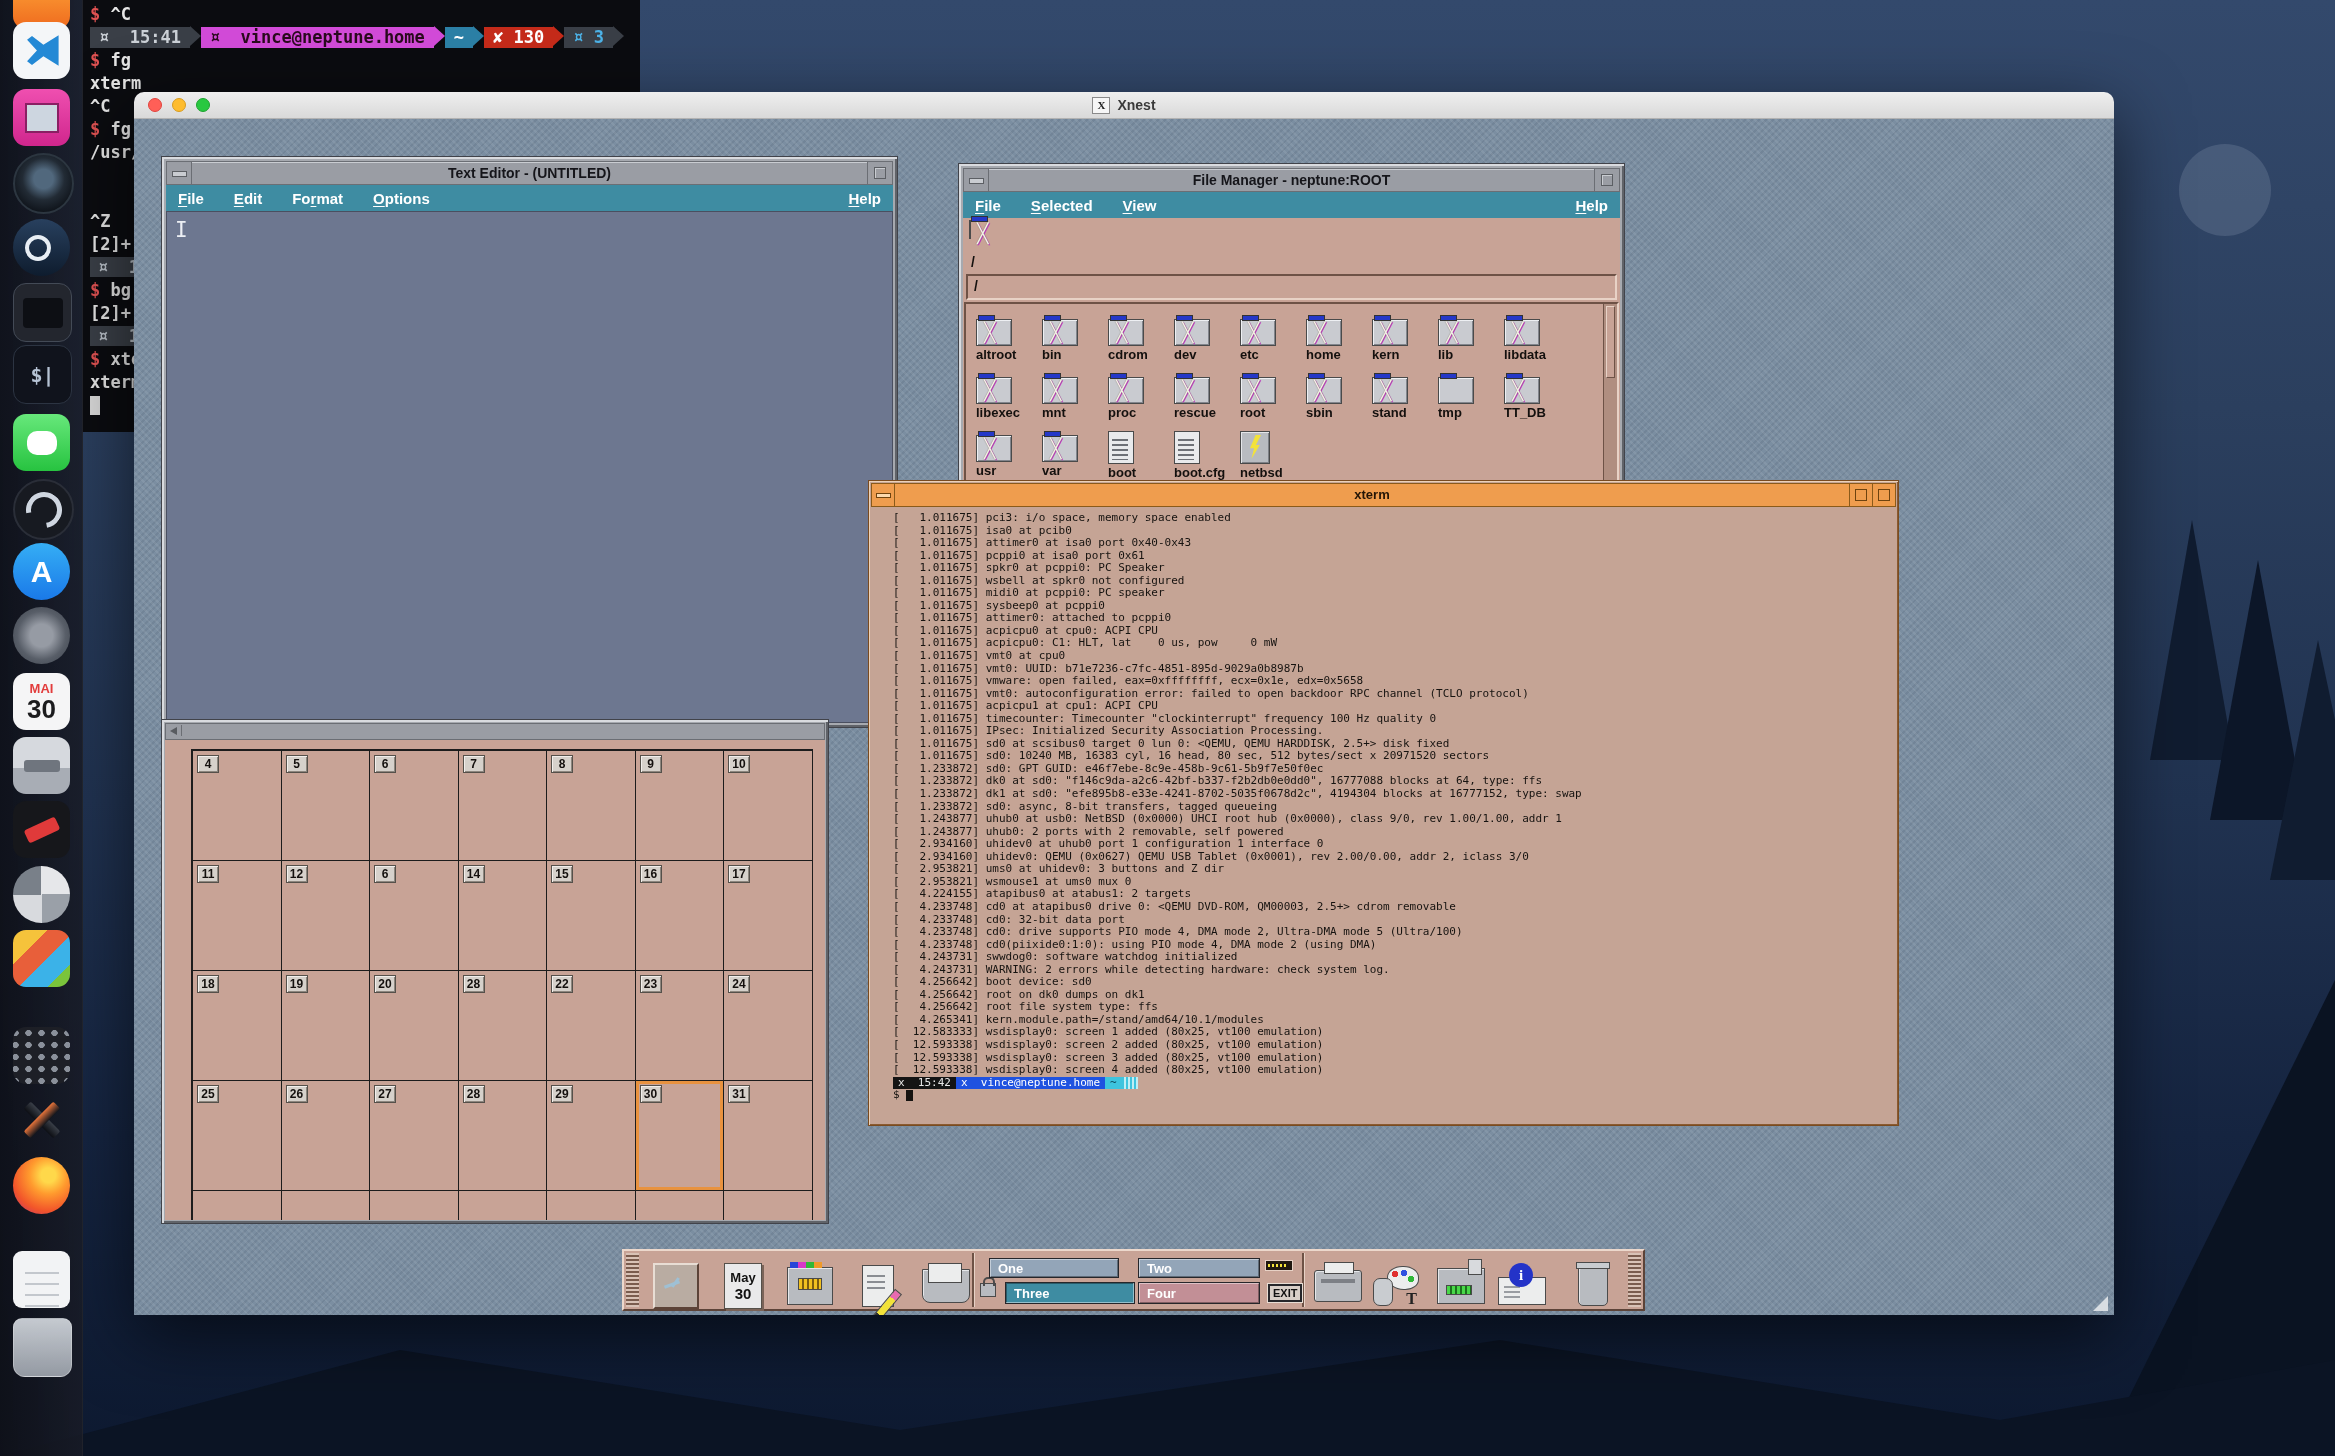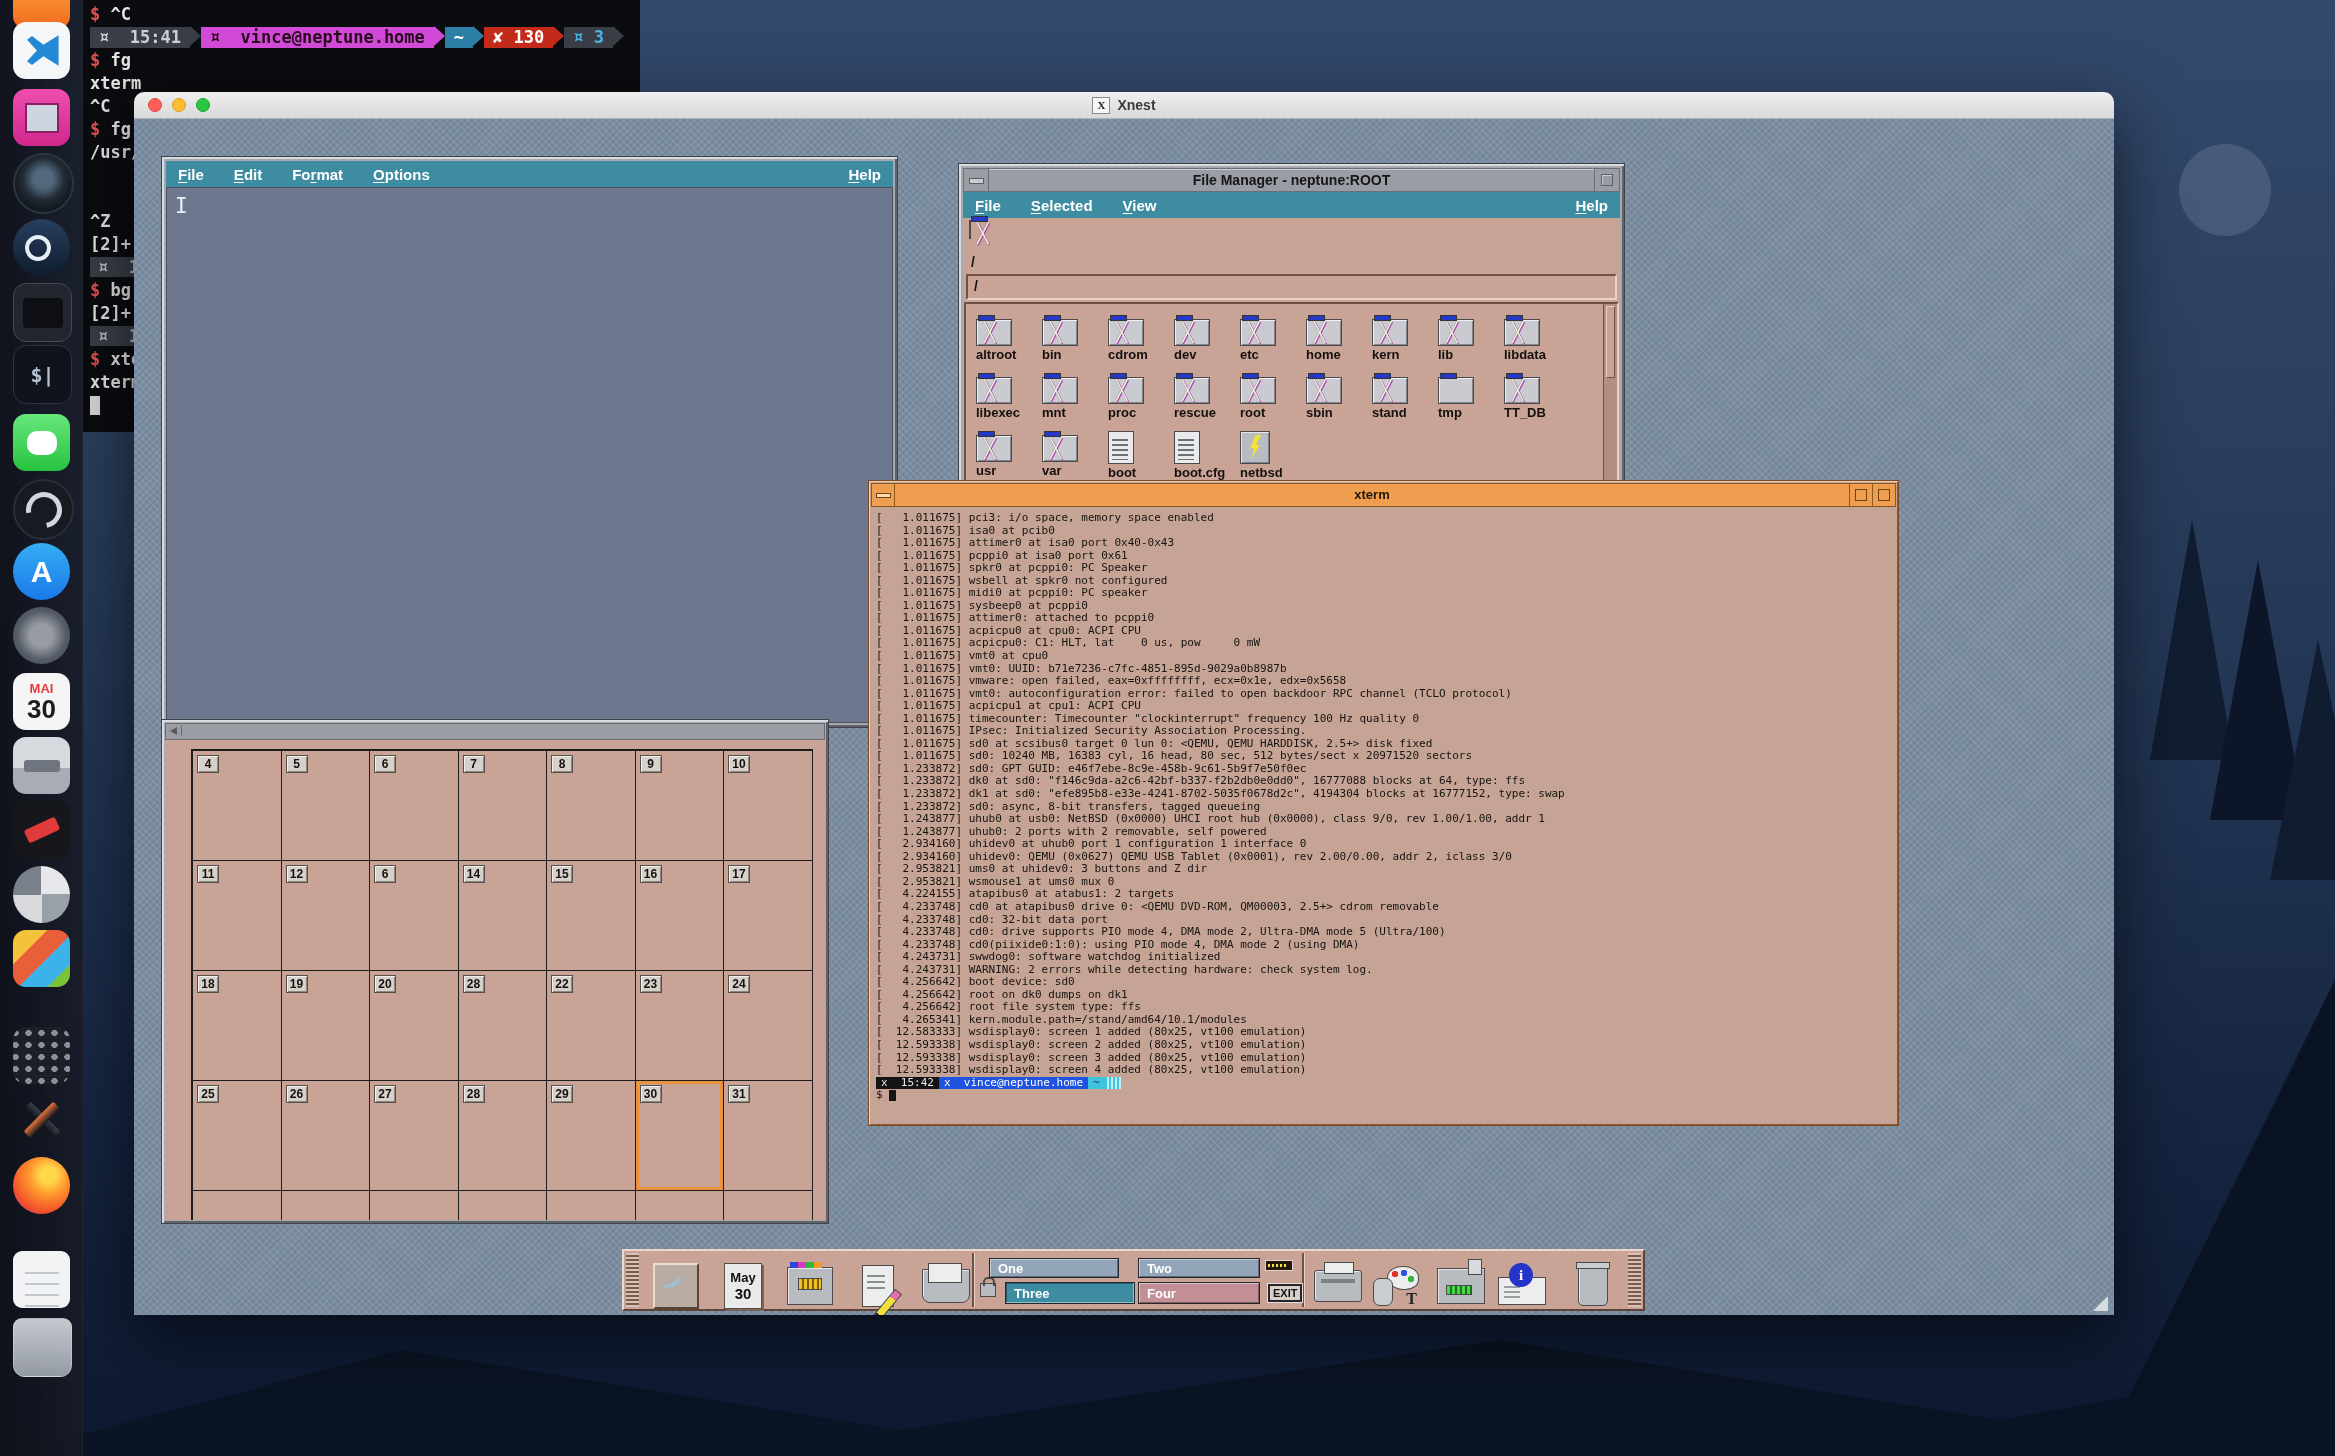--- a/index.html
+++ b/index.html
@@ -134,21 +134,21 @@
   
   #xtermwin{left:734px;top:361px;width:1031px;height:646px;background:#c5a495;padding:2px;
     border:1px solid #7a4b20;box-shadow:inset 1px 1px 0 #ecd2b8,inset -1px -1px 0 #8a5a30;}
   #xterm-titlebar{flex:0 0 22px;background:#ef9d4e;border:1px solid #8a5a1a;display:flex;align-items:stretch;}
   #xterm-titlebar .xb{width:22px;position:relative;border-right:1px solid #8a5a1a;}
   #xterm-titlebar .xb.r{border-right:none;border-left:1px solid #8a5a1a;}
   #xterm-titlebar .xb .dash{position:absolute;left:4px;top:9px;width:13px;height:3px;background:#fcd9ae;border:1px solid #6e430f;}
   #xterm-titlebar .xb .sq{position:absolute;left:5px;top:5px;width:10px;height:10px;border:1px solid #6e430f;background:#ef9d4e;}
   #xterm-title{flex:1;text-align:center;font:700 13px/22px "Liberation Sans",sans-serif;color:#241506;}
   #xterm-content{flex:1;background:#c5a495;font:400 11px/12.55px "DejaVu Sans Mono",monospace;
-    color:#161310;padding:5px 0 0 5px;white-space:pre;overflow:hidden;}
+    color:#161310;padding:5px 0 0 5px;white-space:pre;overflow:hidden;margin-left:17px;}
   .xseg{display:inline-block;padding:0 5px;}
   .xhatch{display:inline-block;width:16px;height:12px;vertical-align:bottom;
     background:repeating-linear-gradient(90deg,#3ec4de 0 2px,#bfeef5 2px 4px);}
   .xcursor{display:inline-block;width:7px;height:11px;background:#161310;vertical-align:text-bottom;}
 
   
   #calendarwin{left:27px;top:600px;width:668px;height:505px;padding:3px;}
   #cal-scrollbar{flex:0 0 15px;background:#9a9da4;border:1px solid #6b6e74;position:relative;}
   #cal-scrollbar .arr{position:absolute;left:1px;top:1px;width:14px;height:11px;background:#9a9da4;border-right:1px solid #6b6e74;}
   #cal-scrollbar .arr::after{content:"";position:absolute;left:3px;top:2px;width:0;height:0;
@@ -264,20 +264,29 @@
       <span class="tl g"></span>
       <span id="mac-title">
         <span class="xlogo">X</span>
         <span>Xnest</span>
       </span>
     </div>
 
     <div id="cde">
 
       <div class="cde-win" id="texteditor">
+        <div class="cde-titlebar">
+          <span class="tb-btn">
+              <i class="dash"></i>
+            </span>
+          <span class="tb-title">Text Editor - (UNTITLED)</span>
+          <span class="tb-btn right">
+              <i class="sq"></i>
+            </span>
+        </div>
         <div class="cde-menubar" id="te-menubar">
             <span class="mi"><span class="mn">F</span>ile</span>
             <span class="mi"><span class="mn">E</span>dit</span>
             <span class="mi">Fo<span class="mn">r</span>mat</span>
             <span class="mi"><span class="mn">O</span>ptions</span>
             <span class="mi help"><span class="mn">H</span>elp</span>
           </div>
         <div id="te-content">
           <span id="te-caret">I</span>
         </div>

